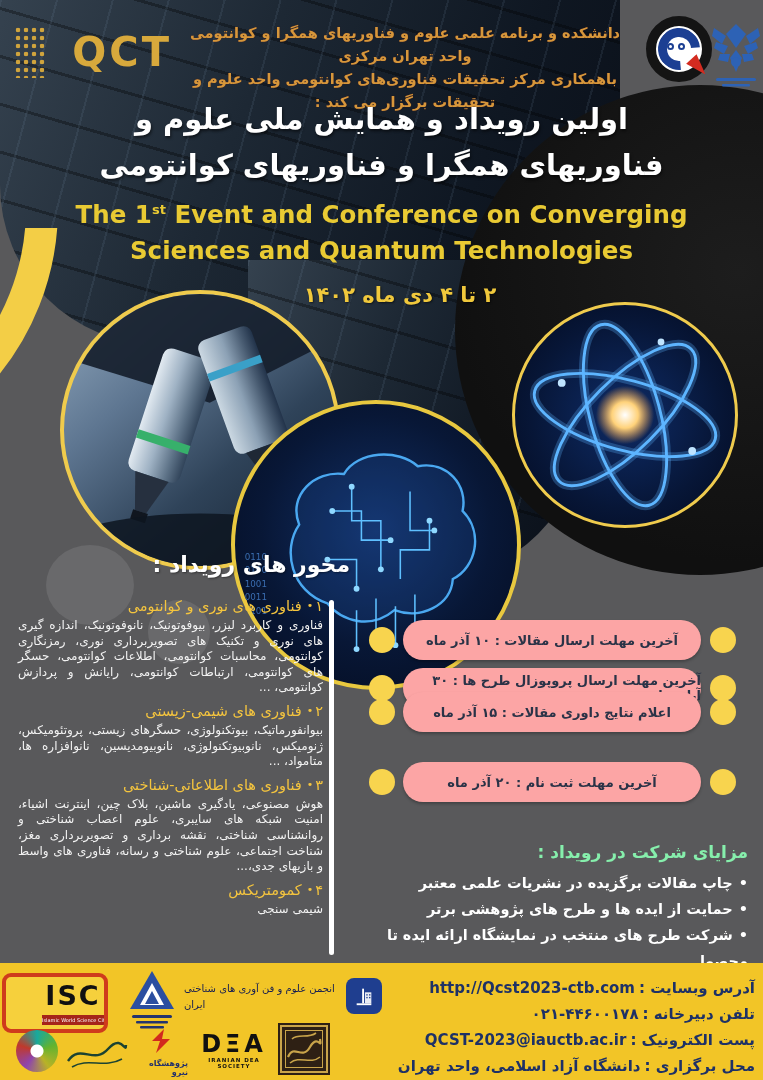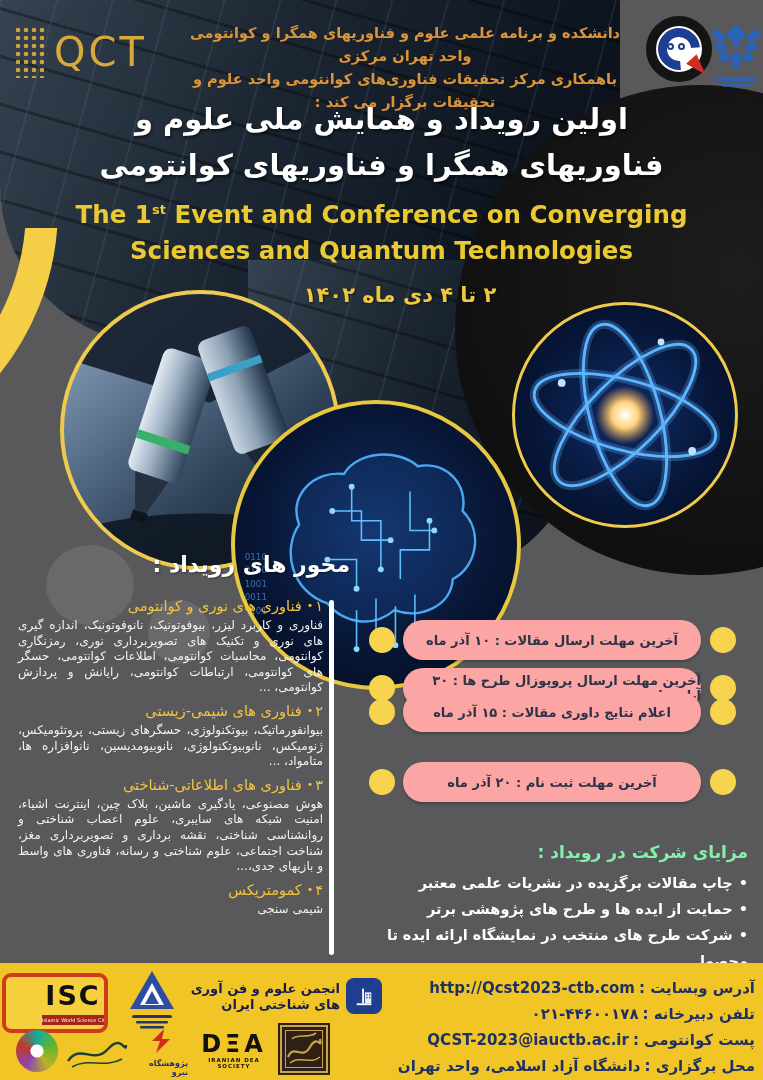--- a/index.html
+++ b/index.html
@@ -32,21 +32,21 @@
   
   .arc-clip{position:absolute;left:0;top:228px;width:140px;height:218px;overflow:hidden;}
   .arc-ring{position:absolute;left:-472px;top:-285px;width:530px;height:530px;
             border:32px solid #F3CE46;border-radius:50%;}
 
   
   .qct-logo{position:absolute;left:14px;top:22px;width:158px;height:60px;display:flex;align-items:center;gap:6px;}
   .qct-dots{width:34px;height:52px;
     background-image:radial-gradient(#D8A93C 2px, transparent 2.6px);
     background-size:8px 8px;opacity:.95;}
-  .qct-text{color:#D8A93C;font-size:40px;font-weight:normal;letter-spacing:3px;line-height:1;}
+  .qct-text{color:#D8A93C;font-size:40px;font-weight:bold;letter-spacing:3px;line-height:1;margin-left:20px;}
 
   .org-lines{position:absolute;left:175px;top:22px;width:460px;direction:rtl;text-align:center;
              color:#D6973B;font-weight:bold;font-size:14.5px;line-height:23px;
              text-shadow:0 0 1px rgba(120,30,20,.6);}
 
   .logo-qrc{position:absolute;left:646px;top:16px;width:66px;height:66px;border-radius:50%;
             background:#fff;border:10px solid #141414;}
   .logo-qrc .q-arc{position:absolute;left:2px;top:2px;width:42px;height:42px;border-radius:50%;
             border:9px solid #1C3F93;border-right-color:transparent;transform:rotate(40deg);}
   .logo-qrc .q-arrow{position:absolute;right:-4px;bottom:-2px;width:22px;height:22px;background:#D32B20;
@@ -106,22 +106,22 @@
 
   
   .footer{position:absolute;left:0;top:963px;width:763px;height:117px;background:#F2C527;}
 
   .isc{position:absolute;left:2px;top:10px;width:106px;height:60px;background:#F6D03C;
        border:4px solid #CF3B1C;border-radius:9px;overflow:hidden;text-align:center;padding-left:36px;}
   .isc-t{color:#111;font-weight:bold;font-size:27px;letter-spacing:2px;line-height:38px;}
   .isc-c{background:#A5241A;color:#fff;font-size:5px;line-height:10px;white-space:nowrap;}
 
   .tri-logo{position:absolute;left:124px;top:6px;width:56px;height:66px;}
-  .cog-text{position:absolute;left:184px;top:18px;width:156px;direction:rtl;text-align:right;
-            color:#141C52;font-weight:bold;font-size:13px;line-height:16px;}
+  .cog-text{position:absolute;left:184px;top:18px;width:156px;direction:rtl;text-align:left;
+            color:#141C52;font-weight:normal;font-size:10px;line-height:16px;}
 
   .rainbow{position:absolute;left:16px;top:67px;width:42px;height:42px;border-radius:50%;
       background:radial-gradient(circle,#ffffff 0 6px,transparent 7px),
                  conic-gradient(#18A99D,#63B32E,#B8B227,#8E44AD,#C0392B,#18A99D);}
   .callig2{position:absolute;left:64px;top:72px;width:66px;height:36px;}
   .niroo{position:absolute;left:134px;top:64px;width:54px;height:48px;text-align:right;}
   .niroo-cap{color:#23306B;font-size:8px;font-weight:bold;direction:rtl;}
   .dea{position:absolute;left:192px;top:68px;width:84px;text-align:center;}
   .dea-t{color:#111;font-weight:bold;font-size:24px;letter-spacing:4px;line-height:26px;}
   .dea-c{color:#111;font-size:5.5px;letter-spacing:1px;font-weight:bold;}
@@ -401,18 +401,18 @@
           <rect x="17.5" y="10" width="1.5" height="1.5" fill="#1F3E8F"></rect>
         <rect x="14.5" y="13" width="1.5" height="1.5" fill="#1F3E8F"></rect>
           <rect x="17.5" y="13" width="1.5" height="1.5" fill="#1F3E8F"></rect>
         <rect x="4" y="20" width="16" height="2" fill="#fff"></rect>
       </svg>
     </div>
 
     <div class="contact">
       <div><span>آدرس وبسایت :</span><span class="val" dir="ltr">http://Qcst2023-ctb.com</span></div>
       <div><span>تلفن دبیرخانه :</span><span class="val" dir="ltr">۰۲۱-۴۴۶۰۰۱۷۸</span></div>
-      <div><span>پست کوانتومی :</span><span class="val" dir="ltr">QCST-2023@iauctb.ac.ir</span></div>
+      <div><span>پست الکترونیک :</span><span class="val" dir="ltr">QCST-2023@iauctb.ac.ir</span></div>
       <div><span>محل برگزاری :</span><span class="val">دانشگاه آزاد اسلامی، واحد تهران مرکزی</span></div>
     </div>
 
   </div>
 </div>
 
 </body></html>

